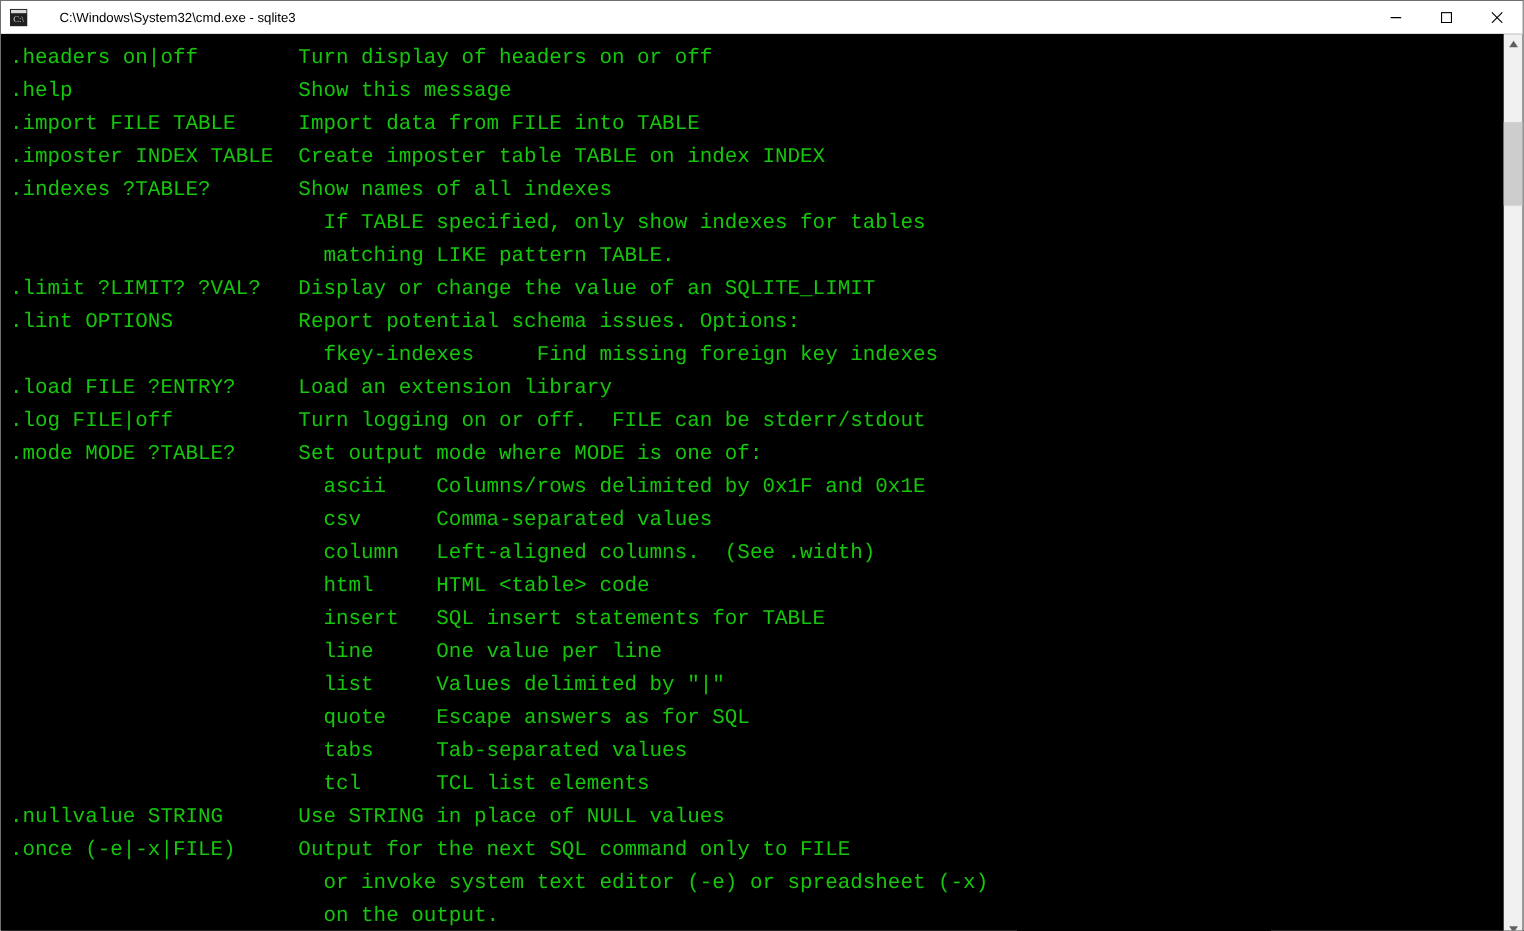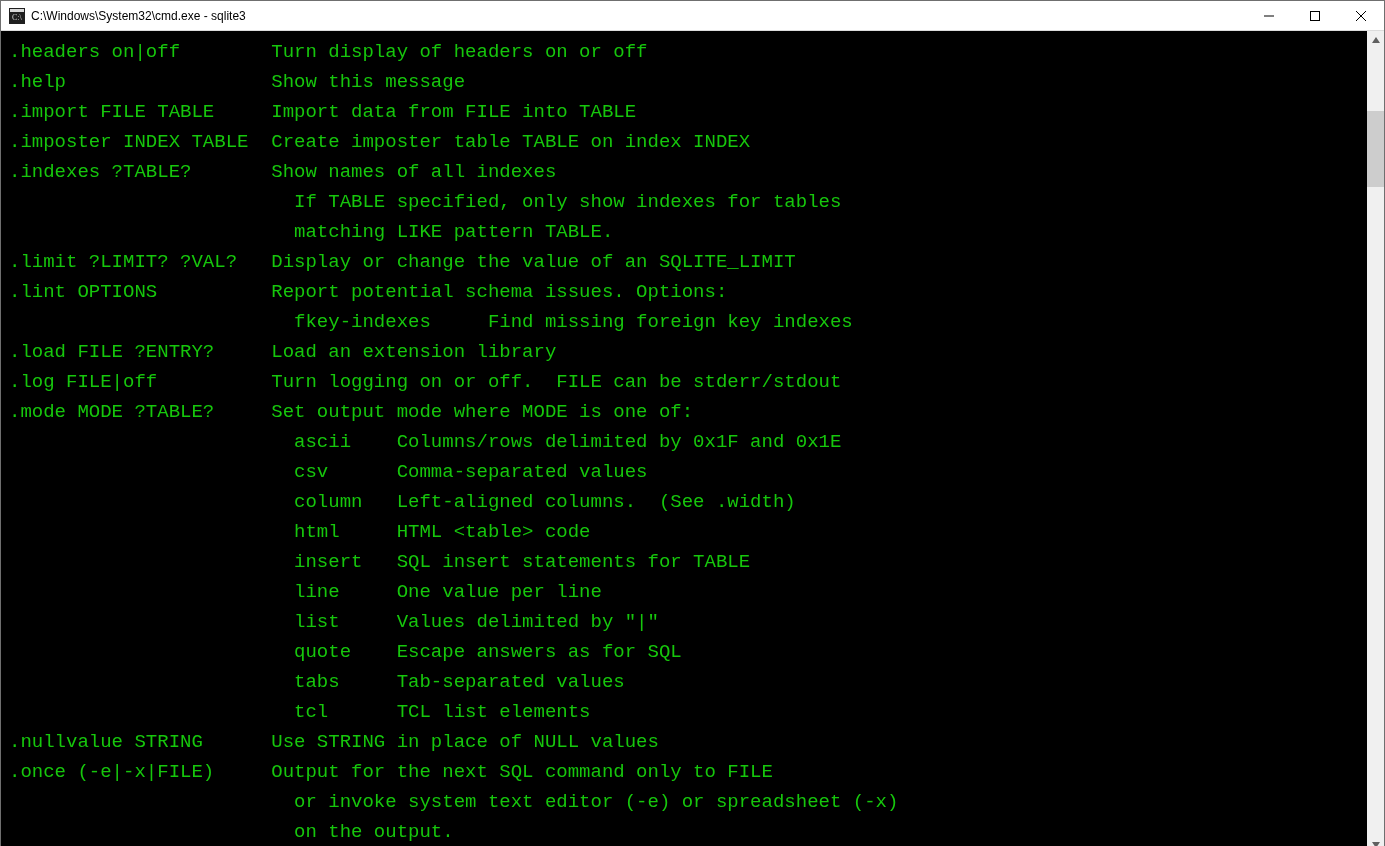--- a/index.html
+++ b/index.html
@@ -1,21 +1,21 @@
 <!DOCTYPE html>
 <html><head>
 <meta charset="utf-8">
 <style>
   * { margin: 0; padding: 0; box-sizing: border-box; }
   html, body { width: 1385px; height: 846px; font-family: "Segoe UI", Tahoma, sans-serif; overflow: hidden; background: #fff; }
   .window { width: 1385px; height: 846px; display: flex; flex-direction: column; border: 1px solid #6f6f6f; background: #fff; }
   .titlebar { height: 30px; background: #ffffff; display: flex; align-items: center; border-bottom: 1px solid #dcdcdc; }
   .titlebar-icon { width: 16px; height: 16px; margin-left: 8px; margin-right: 6px; display: inline-flex; align-items: center; justify-content: center; }
   .titlebar-icon svg { width: 16px; height: 16px; }
-  .titlebar-title { font-size: 12px; color: #000; flex: 0 0 auto; }
+  .titlebar-title { font-size: 12px; color: #000; flex: 0 0 auto; margin-left: 23px; }
   .titlebar-spacer { flex: 1; }
   .titlebar-btn { width: 46px; height: 30px; display: flex; align-items: center; justify-content: center; }
   .titlebar-btn svg { width: 10px; height: 10px; }
   .client { flex: 1; display: flex; background: #000; position: relative; }
   .terminal { flex: 1; padding: 6px 8px 6px 8px; color: #16c60c; background: #000; font-family: Consolas, "Courier New", monospace; font-size: 19px; line-height: 30px; white-space: pre; overflow: hidden; }
   .scrollbar { width: 17px; background: #f0f0f0; position: relative; }
   .scroll-arrow { width: 17px; height: 17px; display: flex; align-items: center; justify-content: center; color: #606060; font-size: 10px; position: absolute; left: 0; }
   .scroll-arrow.up { top: 0; }
   .scroll-arrow.down { bottom: 0; }
   .scroll-thumb { position: absolute; left: 0; width: 17px; background: #cdcdcd; }

